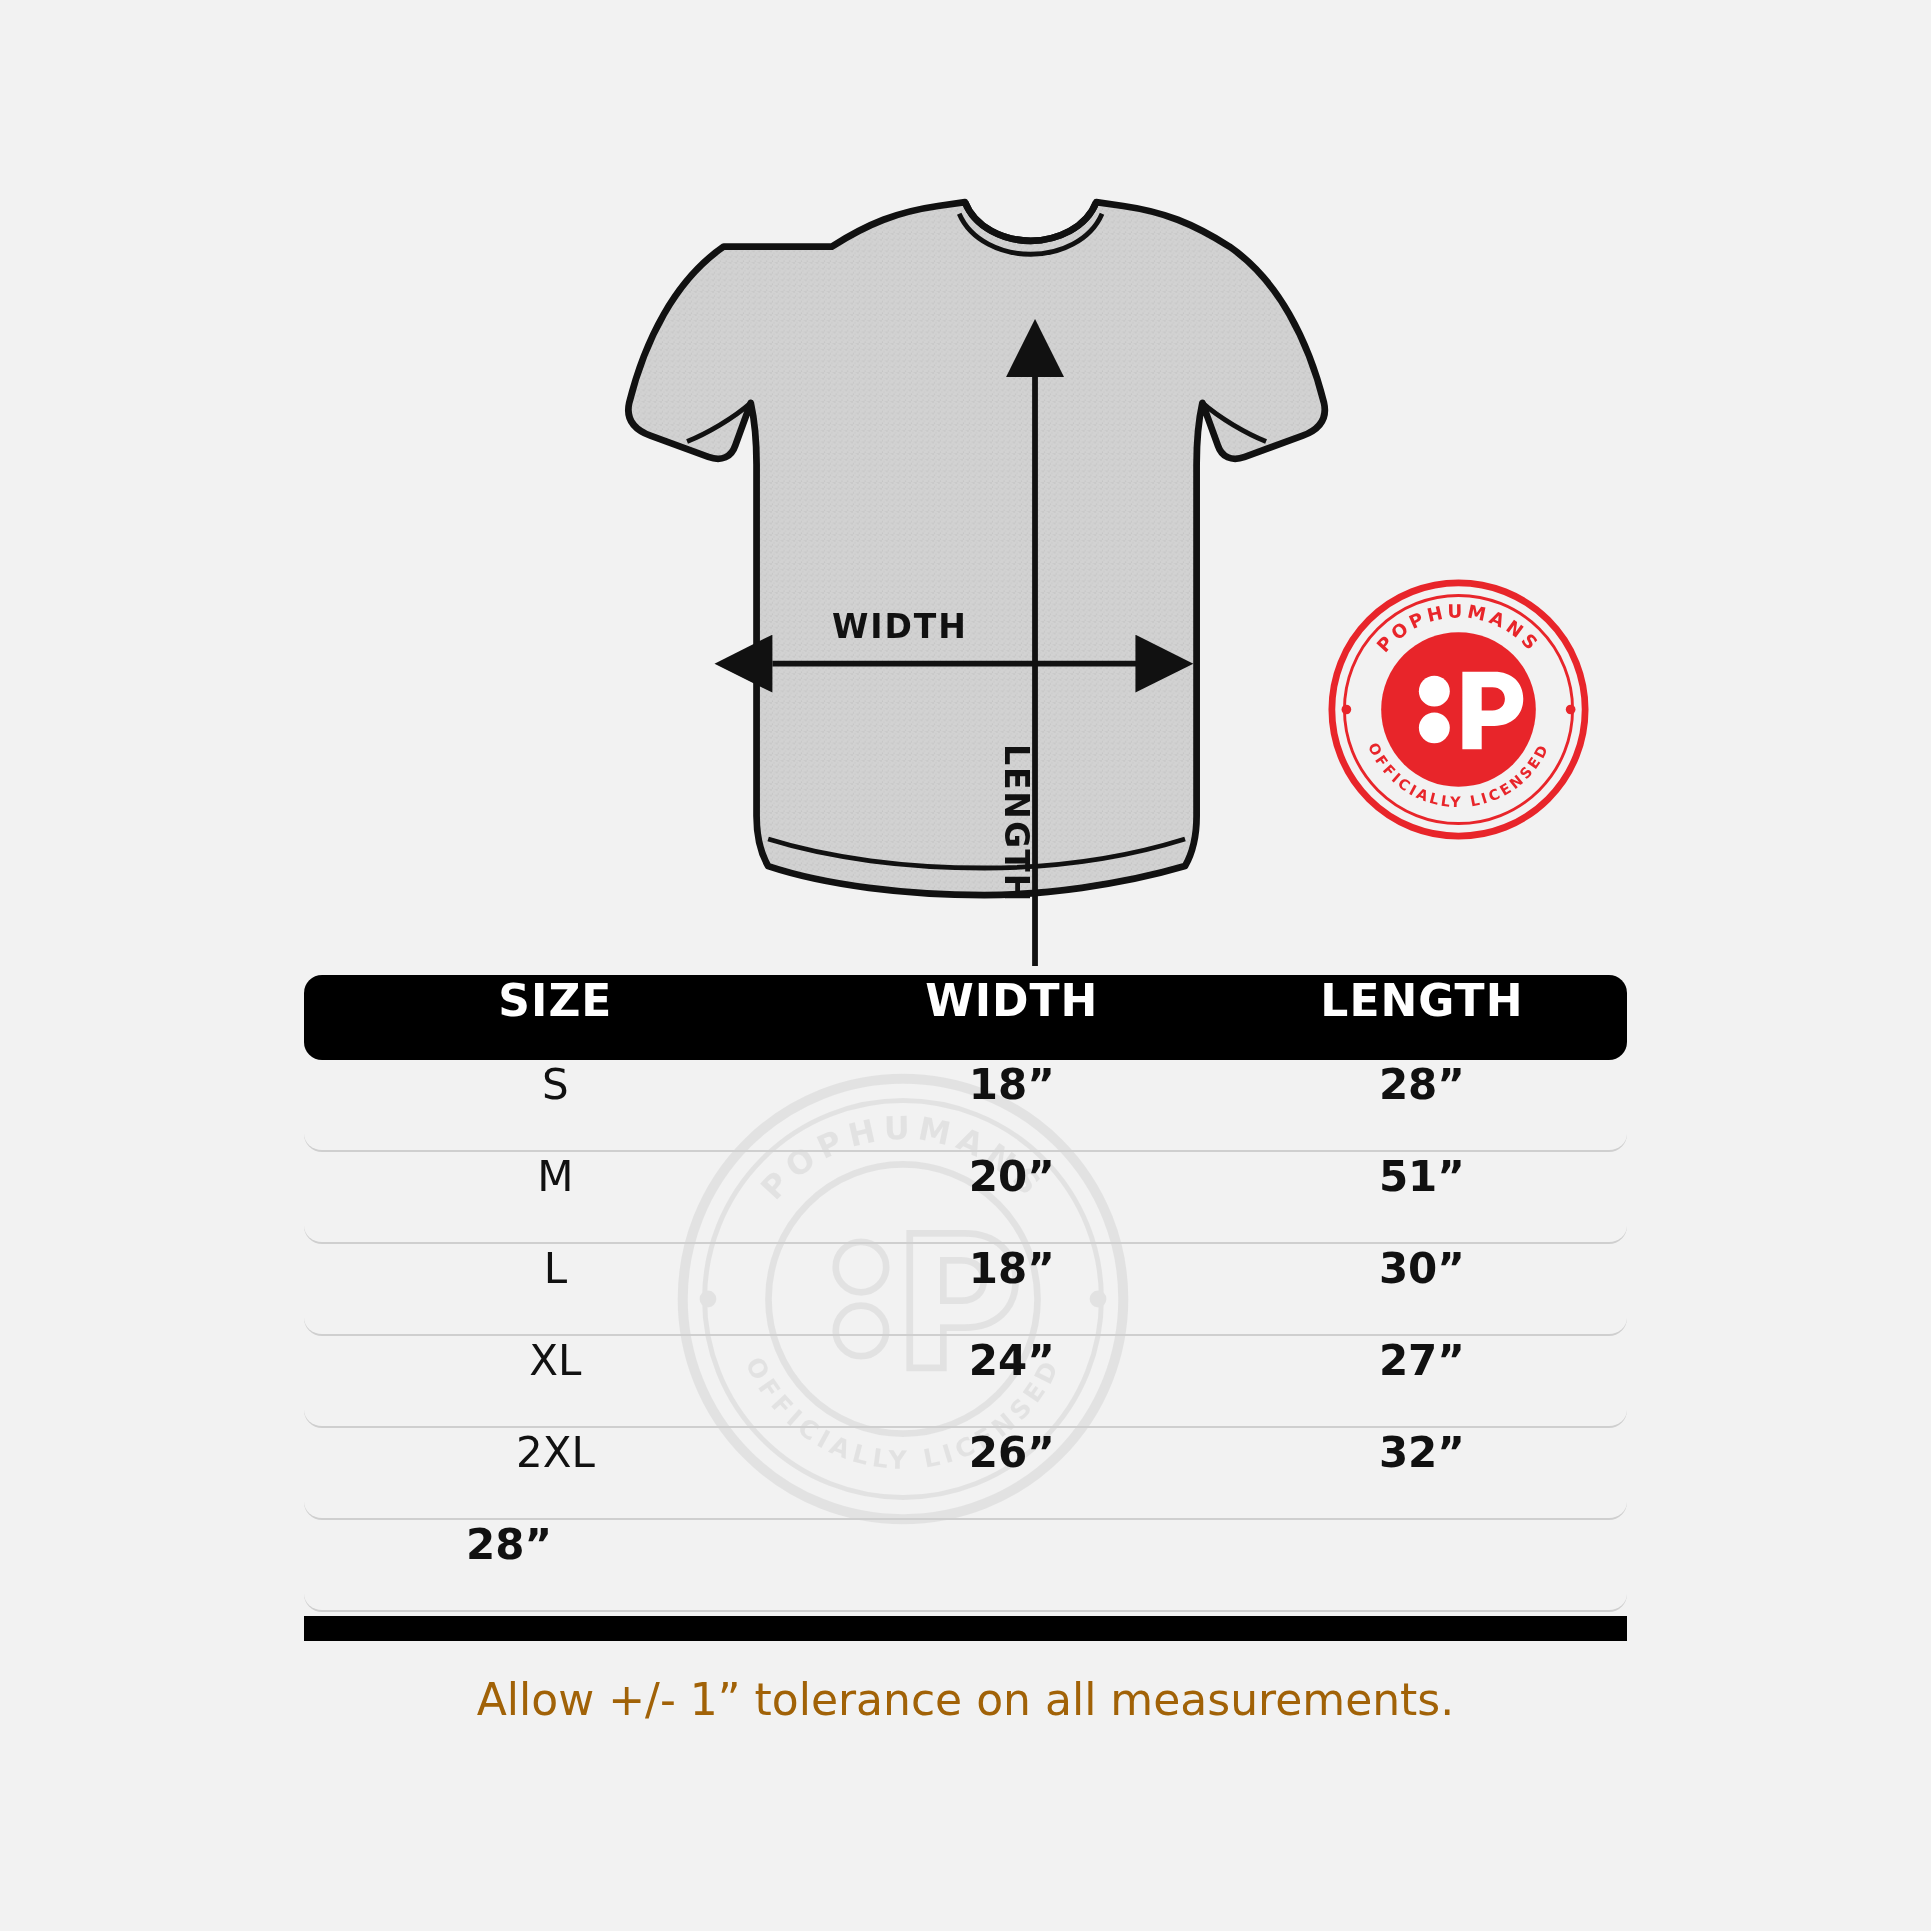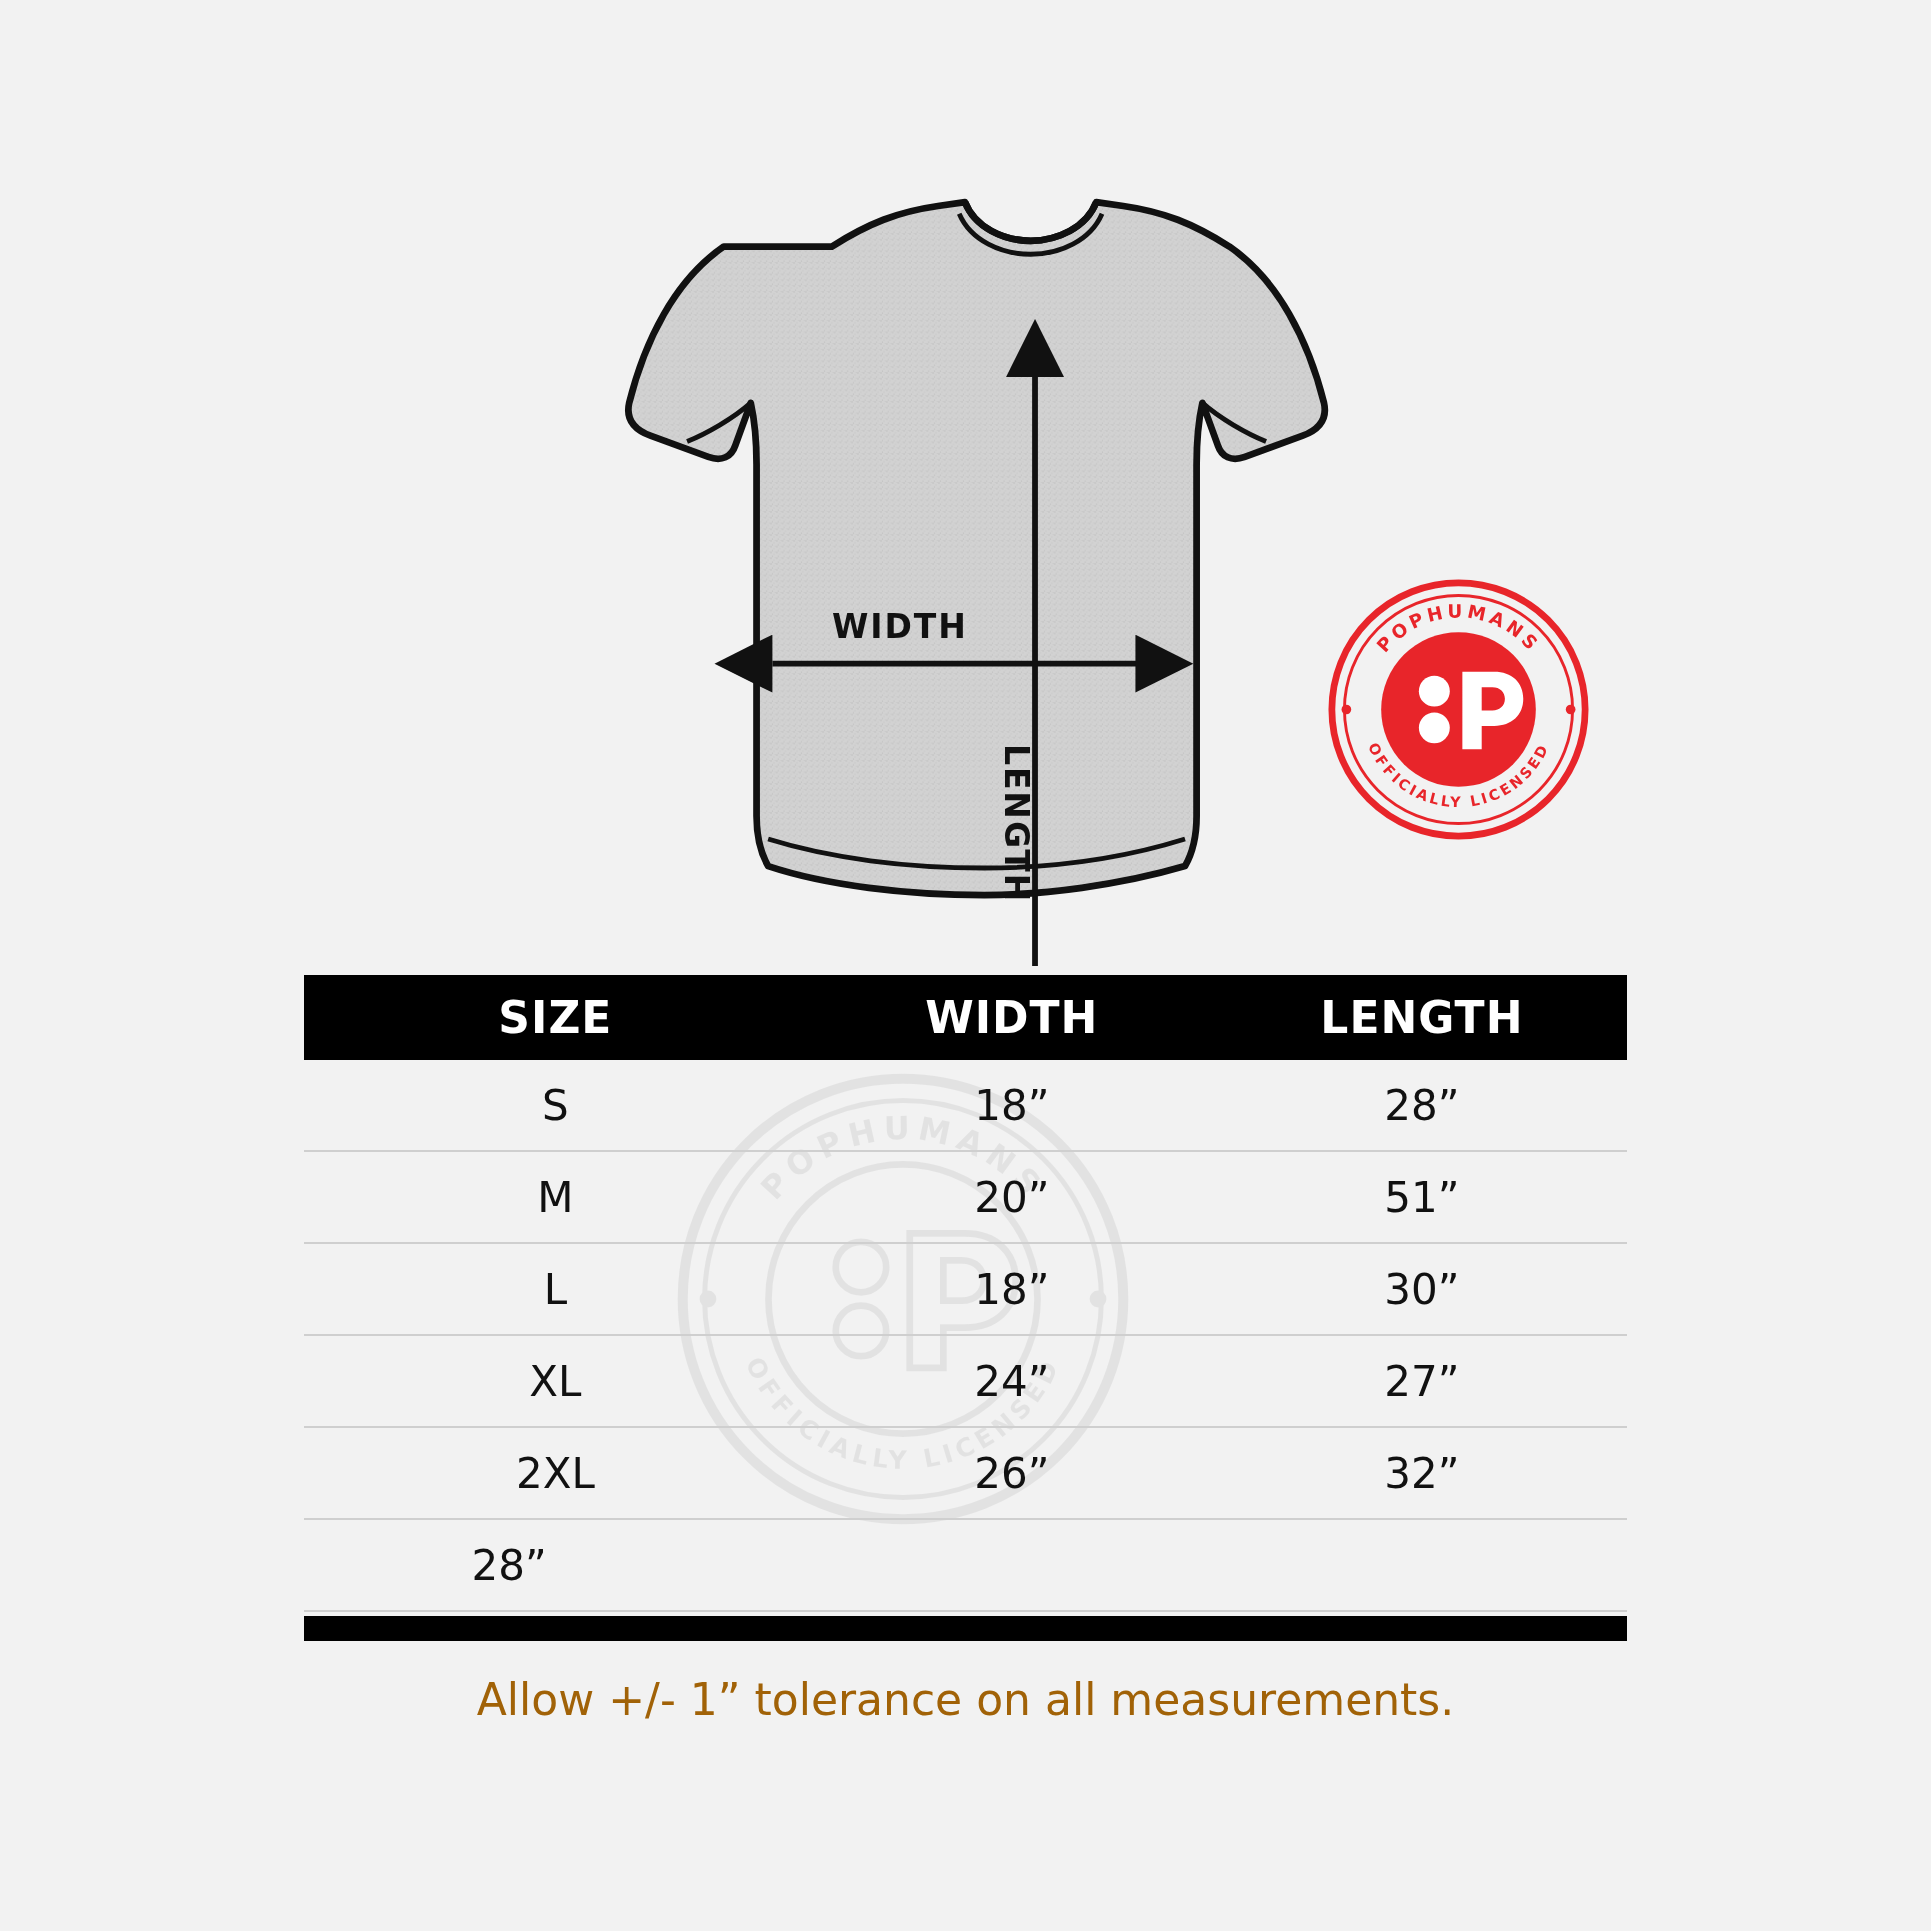--- a/index.html
+++ b/index.html
@@ -69,21 +69,22 @@
 
   
   .table {
     position: absolute;
     left: 304px;
     top: 975px;
     width: 1323px;
   }
   .row {
     display: flex;
-    align-items: center;
+    align-items: flex-start;
+    border-radius: 18px;
   }
   .head-row {
     background: #000;
     height: 85px;
   }
   .head-cell {
     color: #fff;
     font-family: "DejaVu Sans", sans-serif;
     font-weight: bold;
     font-size: 44px;
@@ -106,21 +107,21 @@
   .data-cell {
     color: #111;
     font-family: "DejaVu Sans", sans-serif;
     font-size: 42px;
     text-align: center;
   }
   .data-cell.size-cell {
     font-weight: normal;
   }
   .data-cell.num-cell {
-    font-weight: normal;
+    font-weight: bold;
   }
   .footer-bar {
     height: 25px;
     background: #000;
     margin-top: 3.9px;
   }
   .note {
     margin-top: 33px;
     text-align: center;
     font-family: "DejaVu Sans", sans-serif;

